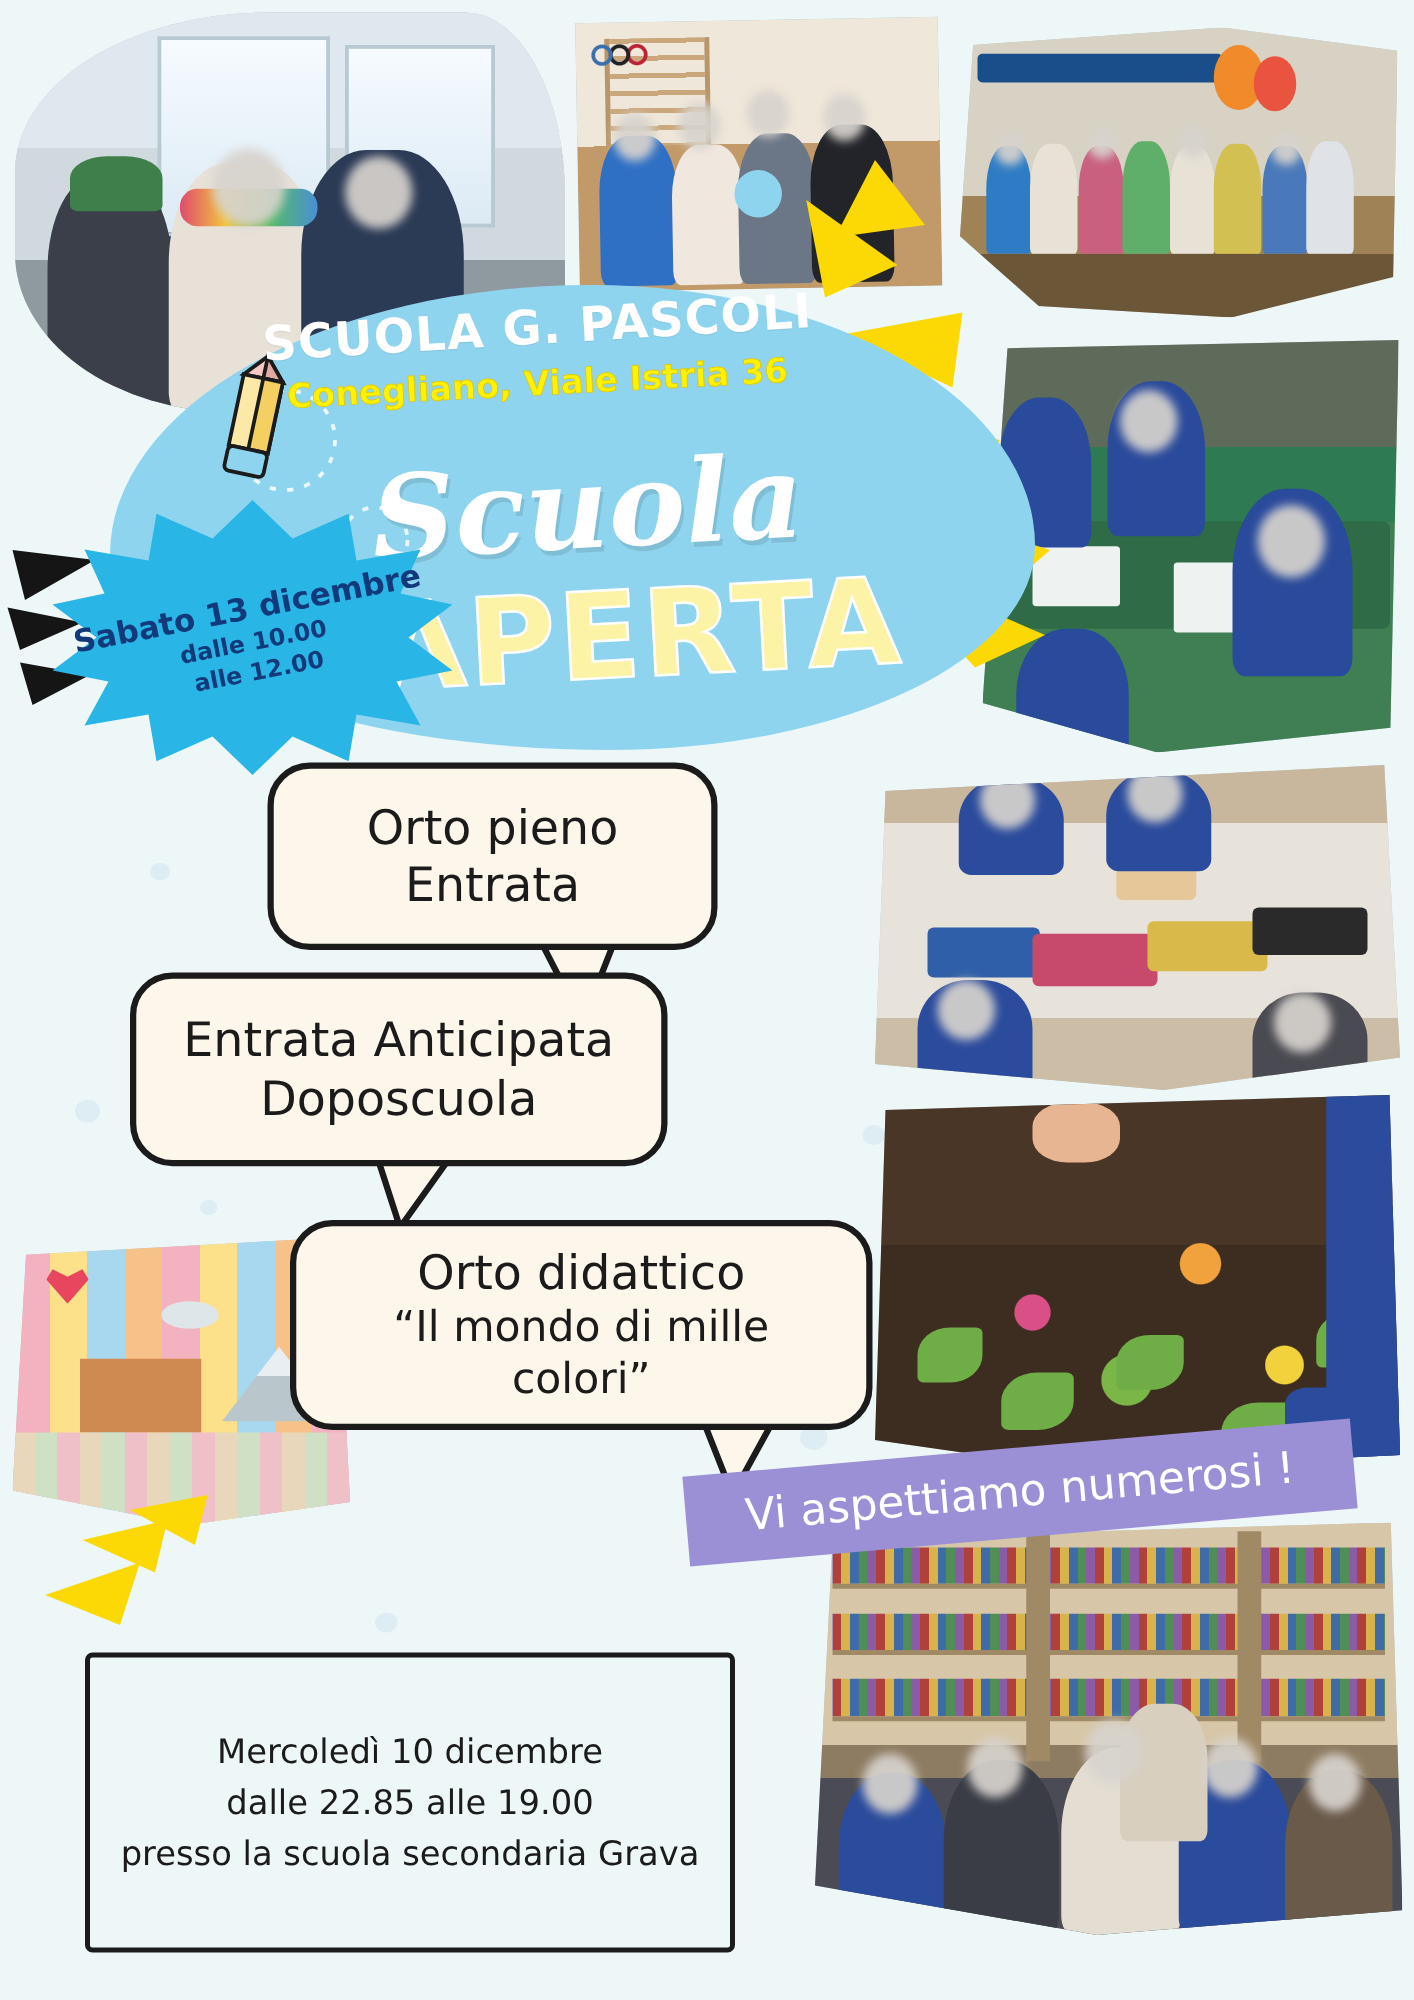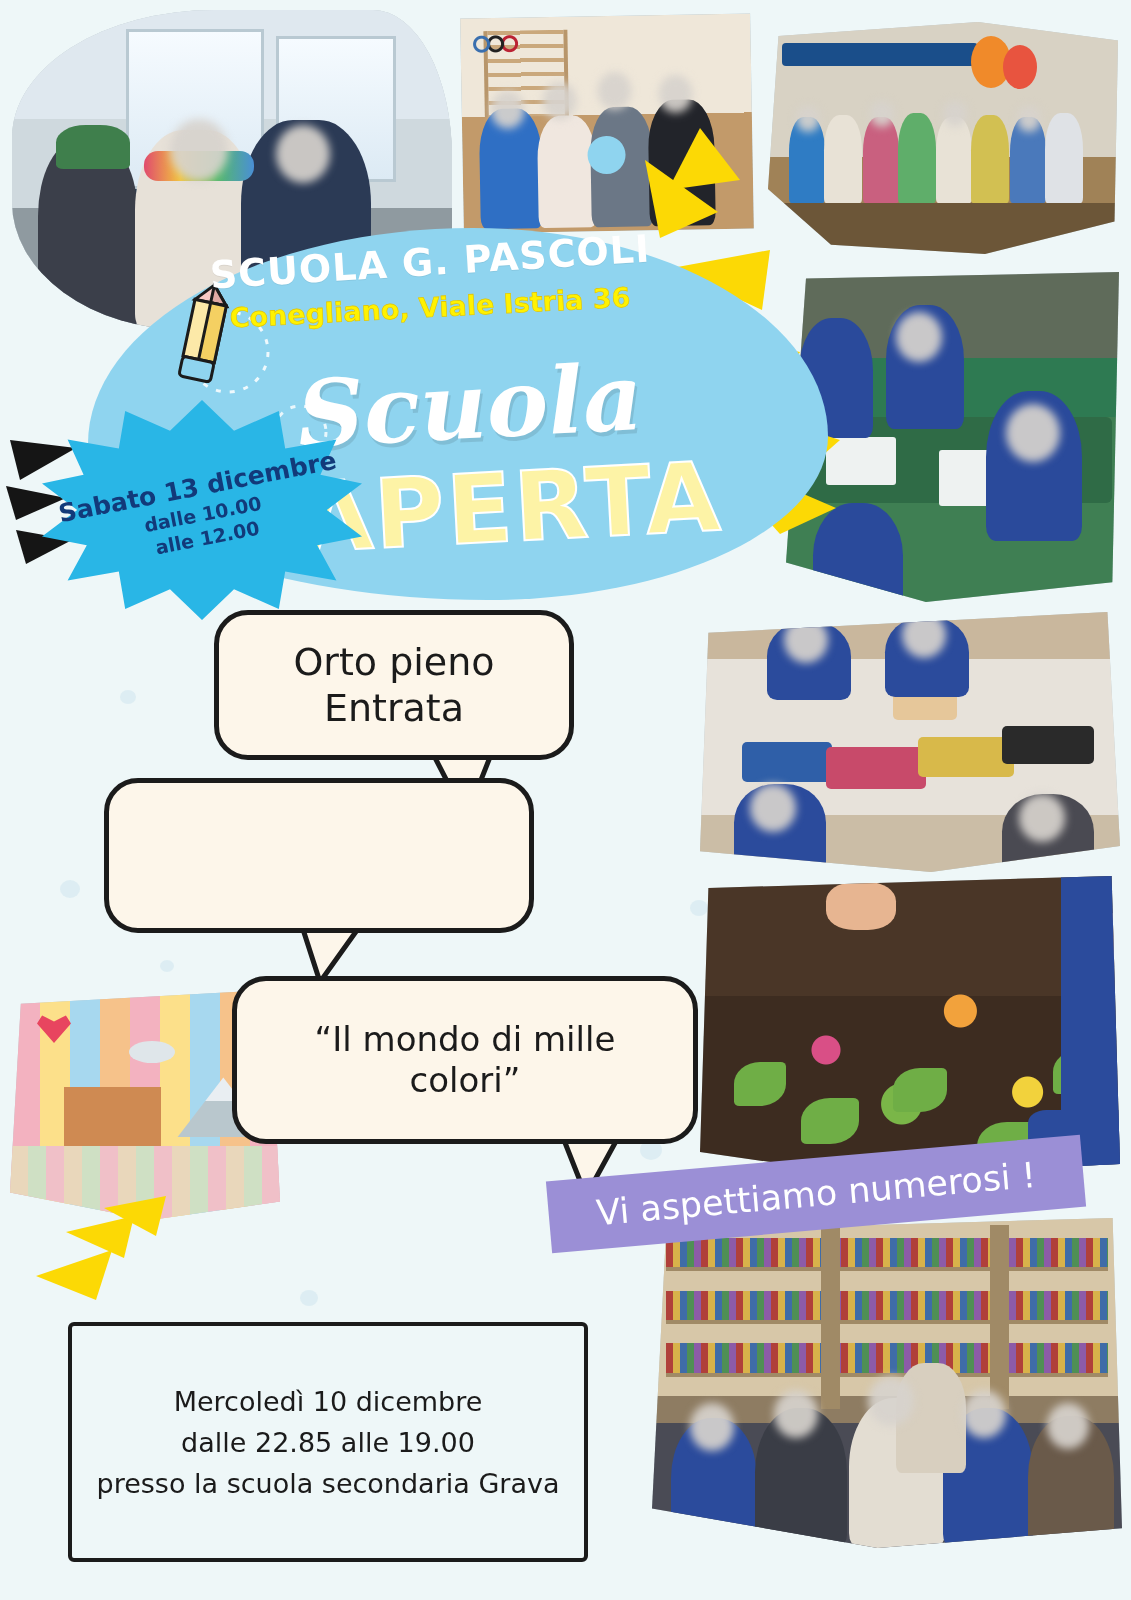--- a/index.html
+++ b/index.html
@@ -578,23 +578,26 @@
     <polygon points="300,920 360,926 320,982" fill="#fdf6ea" stroke="#1b1b1b" stroke-width="5"></polygon>
     <polygon points="560,1130 620,1134 586,1196" fill="#fdf6ea" stroke="#1b1b1b" stroke-width="5"></polygon>
   </svg>
 
   <div class="bubble" id="bubble-1">
     <div>Orto pieno</div>
     <div>Entrata</div>
   </div>
 
   <div class="bubble" id="bubble-2">
+    <div>Entrata Anticipata</div>
+    <div>Doposcuola</div>
   </div>
 
   <div class="bubble" id="bubble-3">
+    <div>Orto didattico</div>
     <div class="line2">“Il mondo di mille colori”</div>
   </div>
 
   <div id="wait-banner">
     <span>Vi aspettiamo numerosi !</span>
   </div>
 
   <div id="info-box">
     <div>Mercoledì 10 dicembre</div>
     <div>dalle 22.85 alle 19.00</div>

